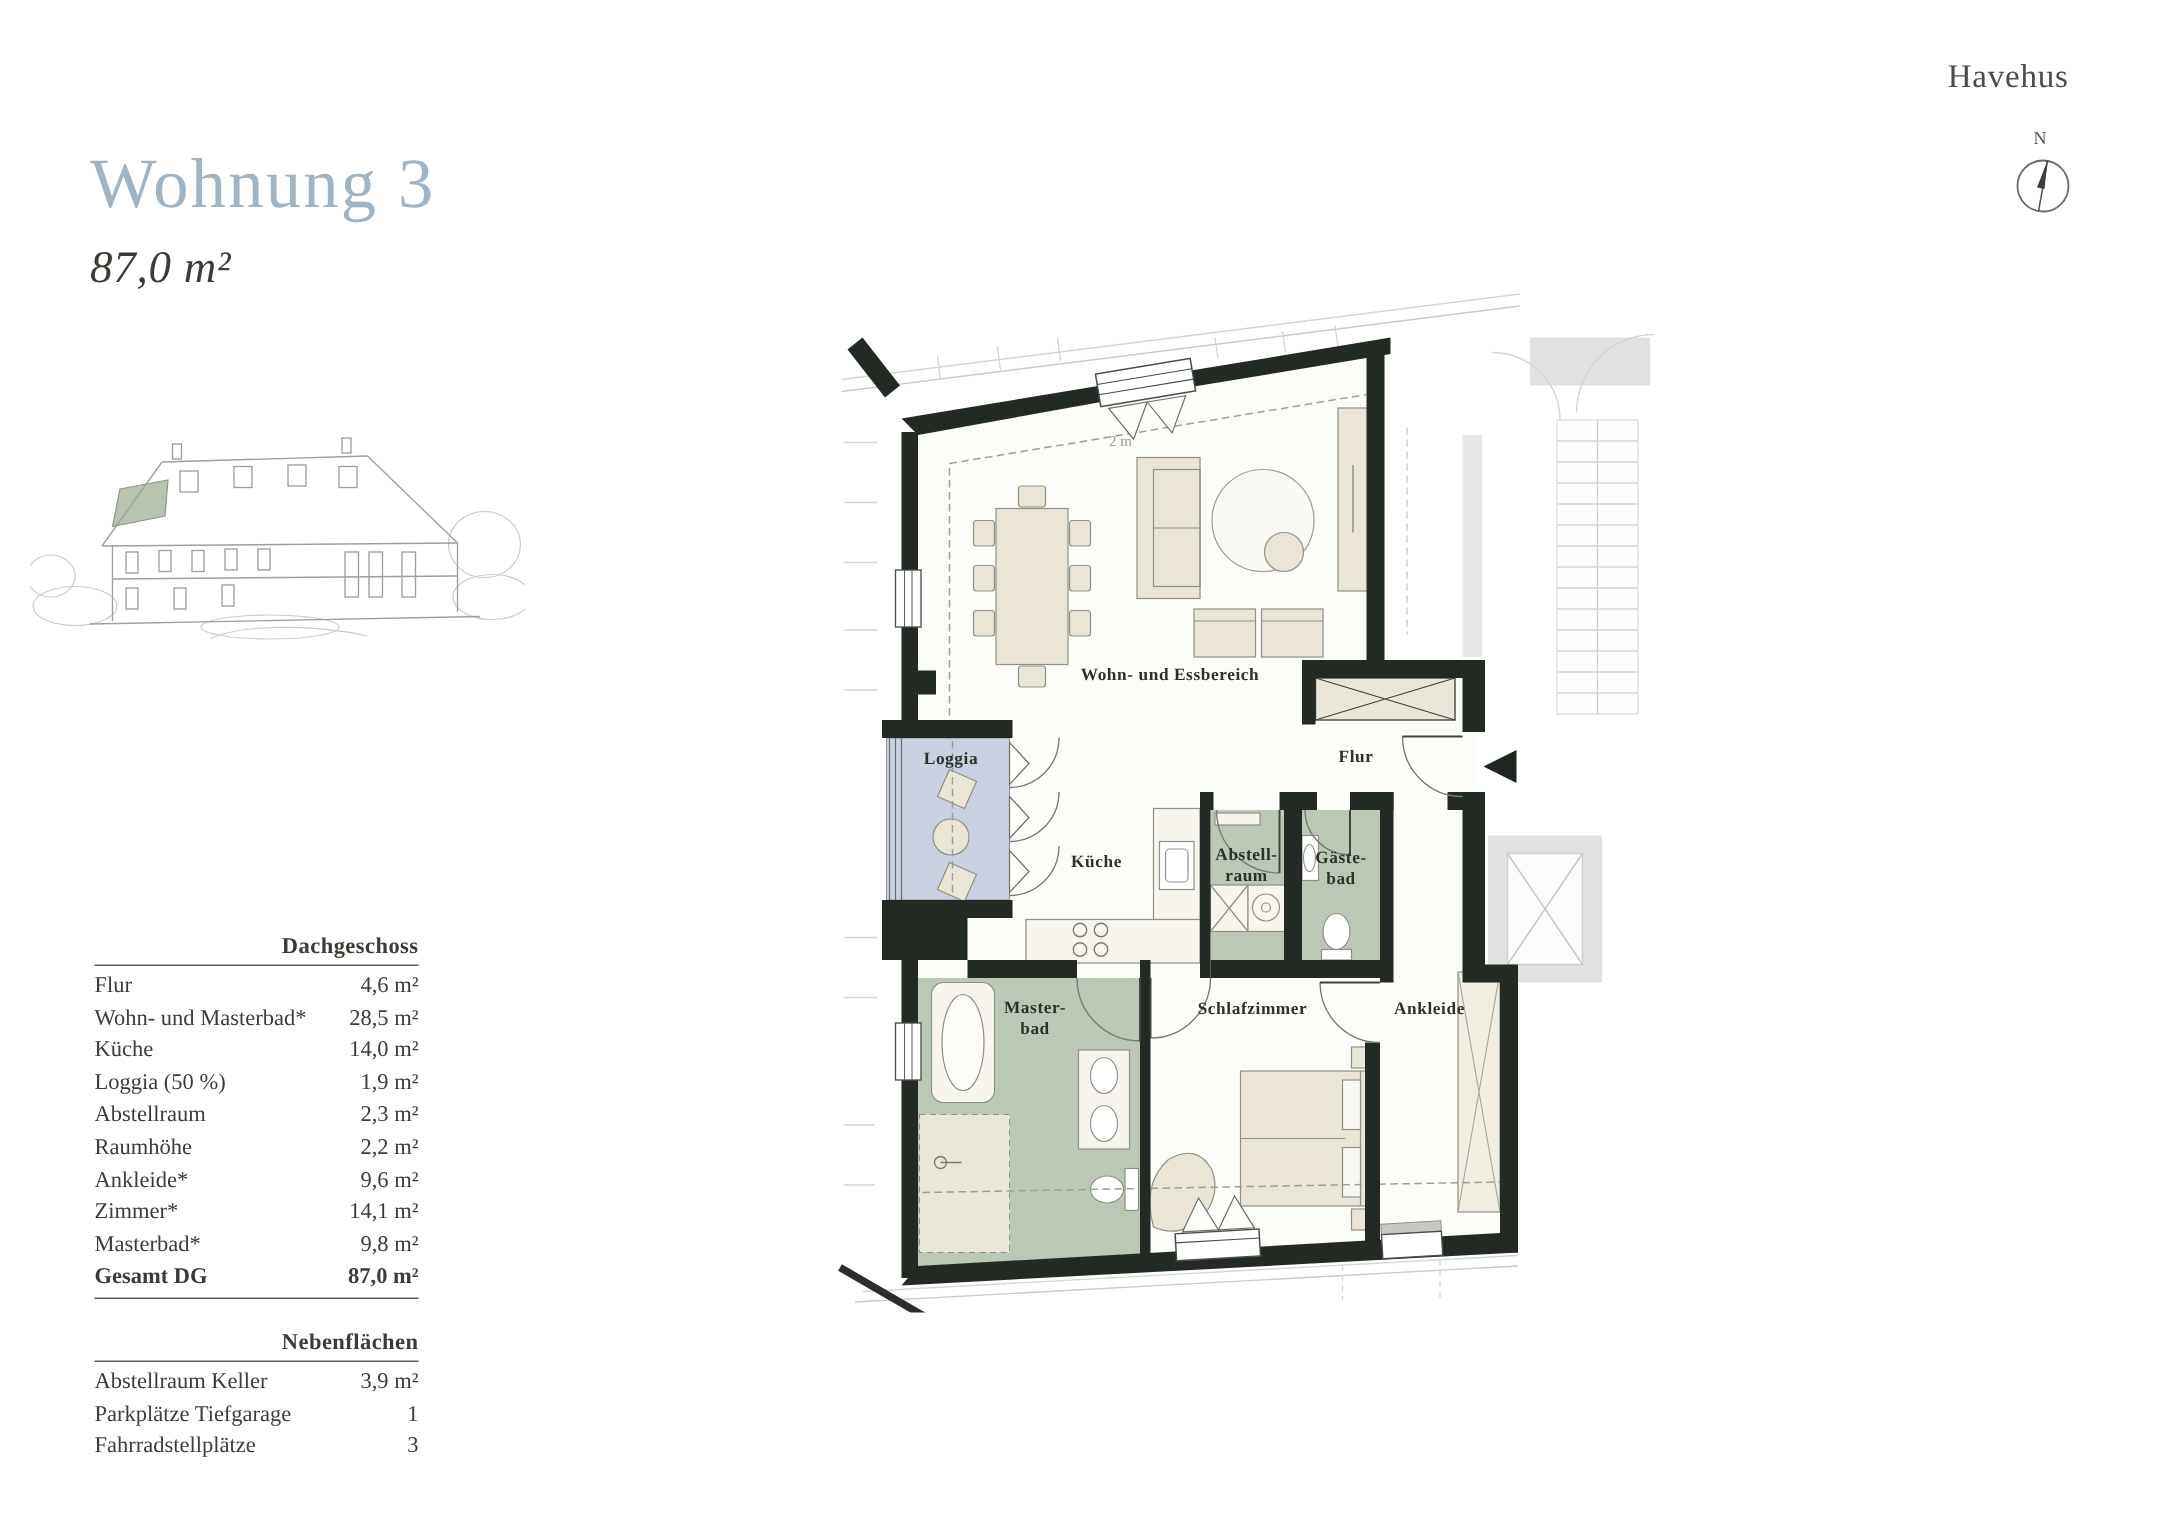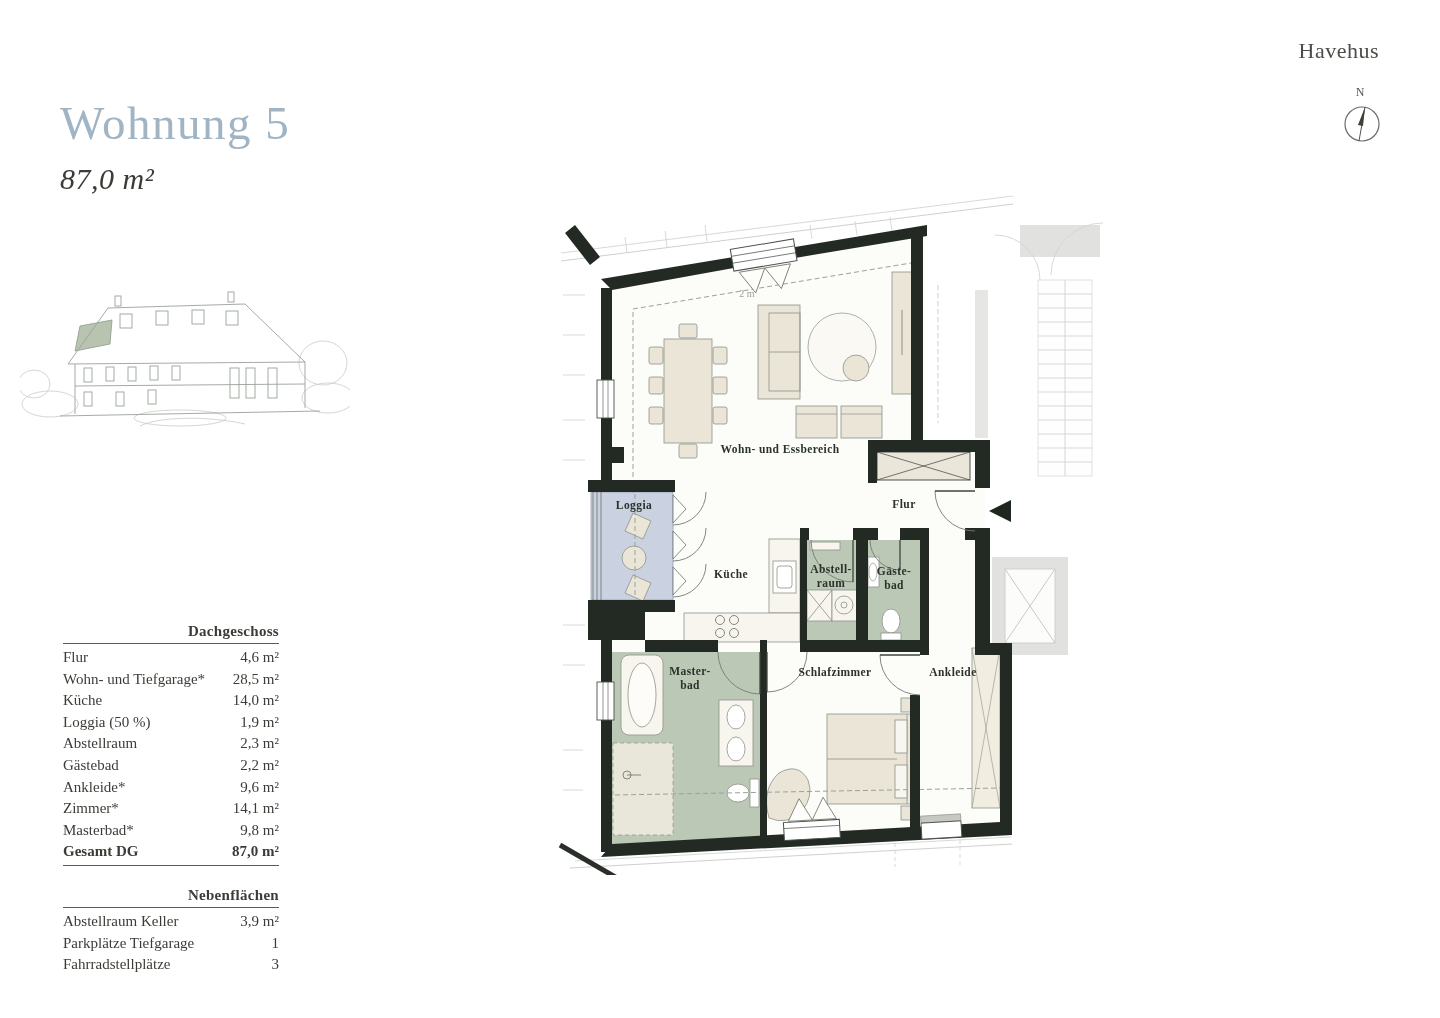--- a/index.html
+++ b/index.html
@@ -30,21 +30,21 @@
   .faint{stroke:#d3d5d2;stroke-width:.9;fill:none;}
   .faint2{stroke:#c8cbc7;stroke-width:.9;fill:none;}
 </style>
 </head>
 <body>
 
 <div class="page">
 
   <div class="brand">Havehus</div>
 
-  <div class="title">Wohnung 5</div>
+  <div class="title">Wohnung 3</div>
   <div class="subtitle">87,0 m²</div>
 
   <svg class="compass" width="64" height="70" viewBox="0 0 64 70">
     <text class="north" x="30" y="18">N</text>
     <circle cx="32" cy="46" r="17" fill="none" stroke="#6b6b66" stroke-width="1.2"></circle>
     <line x1="35" y1="29" x2="29" y2="63" stroke="#55554f" stroke-width="1"></line>
     <polygon points="35,29 28,47 33,48" fill="#3f3f3a"></polygon>
   </svg>
 
   <svg class="sketch" width="330" height="165" viewBox="0 0 330 165">
@@ -86,37 +86,37 @@
     </g>
   </svg>
 
   <div class="tables">
     <div class="t-head">Dachgeschoss</div>
     <div class="t-row">
         <span>Flur</span>
         <span class="val">4,6 m²</span>
       </div>
     <div class="t-row">
-        <span>Wohn- und Tiefgarage*</span>
+        <span>Wohn- und Masterbad*</span>
         <span class="val">28,5 m²</span>
       </div>
     <div class="t-row">
         <span>Küche</span>
         <span class="val">14,0 m²</span>
       </div>
     <div class="t-row">
         <span>Loggia (50 %)</span>
         <span class="val">1,9 m²</span>
       </div>
     <div class="t-row">
         <span>Abstellraum</span>
         <span class="val">2,3 m²</span>
       </div>
     <div class="t-row">
-        <span>Gästebad</span>
+        <span>Raumhöhe</span>
         <span class="val">2,2 m²</span>
       </div>
     <div class="t-row">
         <span>Ankleide*</span>
         <span class="val">9,6 m²</span>
       </div>
     <div class="t-row">
         <span>Zimmer*</span>
         <span class="val">14,1 m²</span>
       </div>

